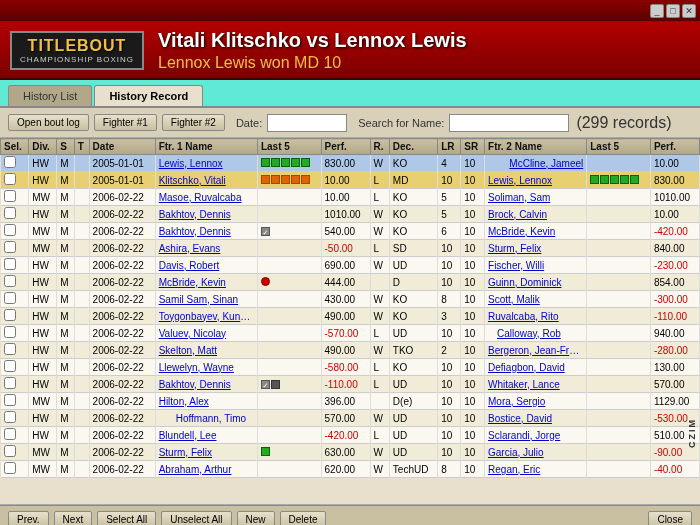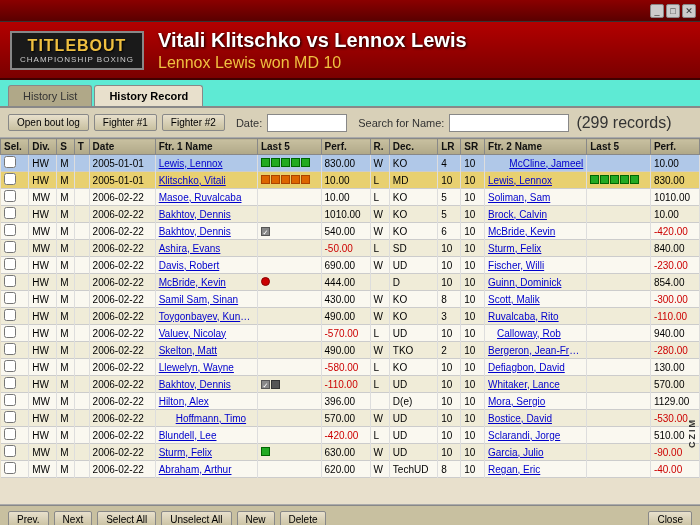--- a/index.html
+++ b/index.html
@@ -540,21 +540,21 @@
     <td style="color:#0000cc;text-decoration:underline;cursor:pointer;">Mora, Sergio</td>
     <td></td>
     <td style="">1129.00</td>
   </tr>
           <tr>
     <td><input type="checkbox" style=""></td>
     <td>HW</td>
     <td>M</td>
     <td></td>
     <td>2006-02-22</td>
-    <td style="color:#0000cc;text-decoration:underline;cursor:pointer;padding-left:20px;">Hoffmann, Timo</td>
+    <td style="color:#0000cc;cursor:pointer;padding-left:20px;">Hoffmann, Timo</td>
     <td></td>
     <td style="">570.00</td>
     <td>W</td>
     <td>UD</td>
     <td>10</td>
     <td>10</td>
     <td style="color:#0000cc;text-decoration:underline;cursor:pointer;">Bostice, David</td>
     <td></td>
     <td style="color:#cc0000">-530.00</td>
   </tr>

